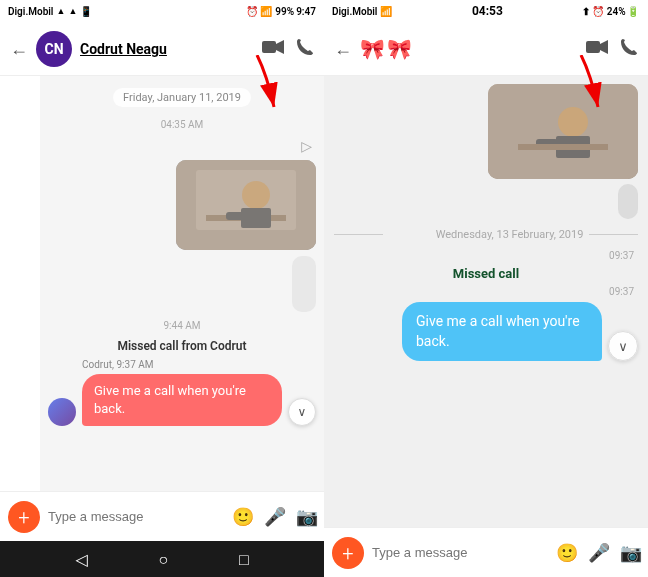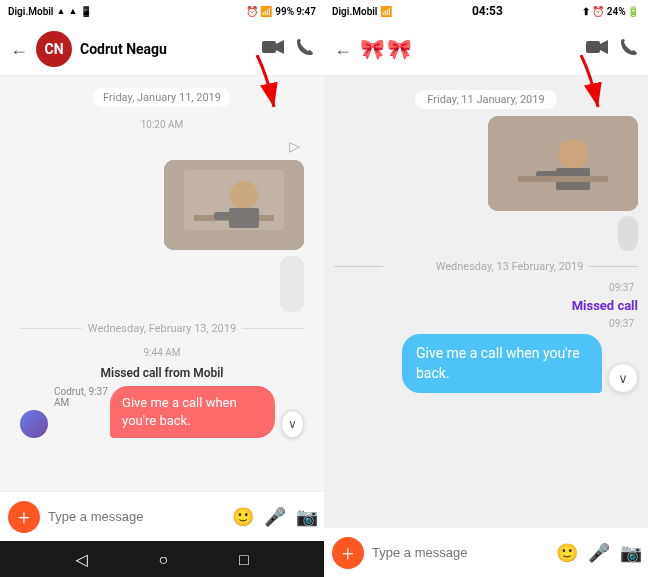--- a/index.html
+++ b/index.html
@@ -100,31 +100,32 @@
     }
     .chat-header .back-arrow {
       font-size: 18px;
       color: #555;
       cursor: pointer;
     }
     .chat-header .avatar {
       width: 36px;
       height: 36px;
       border-radius: 50%;
-      background: #b91c1c;
+      background: #4c1d95;
       display: flex;
       align-items: center;
       justify-content: center;
       font-size: 14px;
       color: #fff;
       font-weight: 700;
       flex-shrink: 0;
     }
     .chat-header .contact-info {
       flex: 1;
+      text-decoration: underline;
     }
     .chat-header .contact-name {
       font-size: 14px;
       font-weight: 700;
       color: #000;
     }
     .chat-header .contact-status {
       font-size: 10px;
       color: #888;
       display: flex;
@@ -147,25 +148,26 @@
       font-size: 18px;
       color: #555;
       cursor: pointer;
     }
 
     
     .chat-area {
       flex: 1;
       background: #f5f5f5;
       overflow-y: auto;
-      padding: 8px 20px;
+      padding: 8px 8px;
       display: flex;
       flex-direction: column;
       gap: 6px;
       position: relative;
+      margin-left: 40px;
     }
 
     .date-label {
       text-align: center;
       font-size: 11px;
       color: #888;
       background: rgba(255,255,255,0.85);
       border-radius: 10px;
       padding: 3px 10px;
       margin: 4px auto;
@@ -398,24 +400,24 @@
     }
 
     .right-time {
       text-align: right;
       font-size: 10px;
       color: #aaa;
       margin-right: 4px;
     }
 
     .right-missed {
-      text-align: right;
+      text-align: center;
       font-size: 13px;
       font-weight: 700;
-      color: #6d28d9;
+      color: #14532d;
     }
 
     .right-sent-bubble {
       align-self: flex-end;
       background: #4fc3f7;
       color: #fff;
       border-radius: 18px;
       border-bottom-right-radius: 4px;
       padding: 10px 14px;
       max-width: 200px;
@@ -520,21 +522,21 @@
           <path d="M3 1C3 1 1 1 1 4C1 11 7 17 14 17C17 17 17 15 17 15L14 12L12 13C12 13 9 11 7 9C5 7 4 4 4 4L5 2L3 1Z" fill="#555"></path>
         </svg>
       </span>
     </div>
   </div>
 
   <div class="chat-area">
 
     <div class="date-label">Friday, January 11, 2019</div>
 
-    <div class="time-label">10:20 AM</div>
+    <div class="time-label">04:35 AM</div>
 
     <div class="send-icon" style="font-size:14px; color:#aaa;">▷</div>
 
     <div class="message-image">
       <div class="message-image-inner">
 
         <svg width="140" height="90" viewBox="0 0 140 90" xmlns="http://www.w3.org/2000/svg">
           <rect width="140" height="90" fill="#b8a898"></rect>
           <rect x="20" y="10" width="100" height="60" fill="#c8b8a8" rx="3"></rect>
 
@@ -551,31 +553,28 @@
         </svg>
       </div>
     </div>
 
     <div class="blurred-text-block">
       <div class="blurred-line" style="width:90%"></div>
       <div class="blurred-line" style="width:70%"></div>
       <div class="blurred-line" style="width:80%"></div>
     </div>
 
-    <div class="divider-line">
-      <span class="divider-text">Wednesday, February 13, 2019</span>
-    </div>
 
     <div class="time-label">9:44 AM</div>
 
-    <div class="missed-call-label">Missed call from Mobil</div>
+    <div class="missed-call-label">Missed call from Codrut</div>
 
     <div class="message-row received">
       <div class="small-avatar"></div>
-      <div style="display:flex; gap:2px;justify-content:space-between;">
+      <div style="display:flex; flex-direction:column; gap:2px;justify-content:space-between;">
         <div class="sender-name">Codrut, 9:37 AM</div>
         <div class="bubble received-bubble">Give me a call when you're back.</div>
       </div>
       <div class="scroll-down-btn">∨</div>
     </div>
   </div>
 
   <div class="input-area">
     <div class="plus-btn">+</div>
     <input class="message-input" type="text" readonly="" placeholder="Type a message" style="">
@@ -639,23 +638,20 @@
       <span>
         <svg width="18" height="18" viewBox="0 0 18 18" fill="none">
           <path d="M3 1C3 1 1 1 1 4C1 11 7 17 14 17C17 17 17 15 17 15L14 12L12 13C12 13 9 11 7 9C5 7 4 4 4 4L5 2L3 1Z" fill="#555"></path>
         </svg>
       </span>
     </div>
   </div>
 
   <div class="right-chat-area">
 
-    <div style="text-align:center; margin:4px 0;">
-      <span style="background:rgba(255,255,255,0.85); border-radius:10px; padding:3px 12px; font-size:11px; color:#888;">Friday, 11 January, 2019</span>
-    </div>
 
     <div class="right-image-block">
       <div class="right-image-inner">
         <svg width="150" height="95" viewBox="0 0 150 95" xmlns="http://www.w3.org/2000/svg">
           <rect width="150" height="95" fill="#b8a898"></rect>
           <ellipse cx="85" cy="38" rx="15" ry="15" fill="#d4a870"></ellipse>
           <rect x="68" y="52" width="34" height="22" fill="#606060" rx="2"></rect>
           <rect x="48" y="55" width="22" height="9" fill="#606060" rx="3"></rect>
           <rect x="80" y="55" width="22" height="9" fill="#606060" rx="3"></rect>
           <rect x="30" y="60" width="90" height="6" fill="#a08870"></rect>

